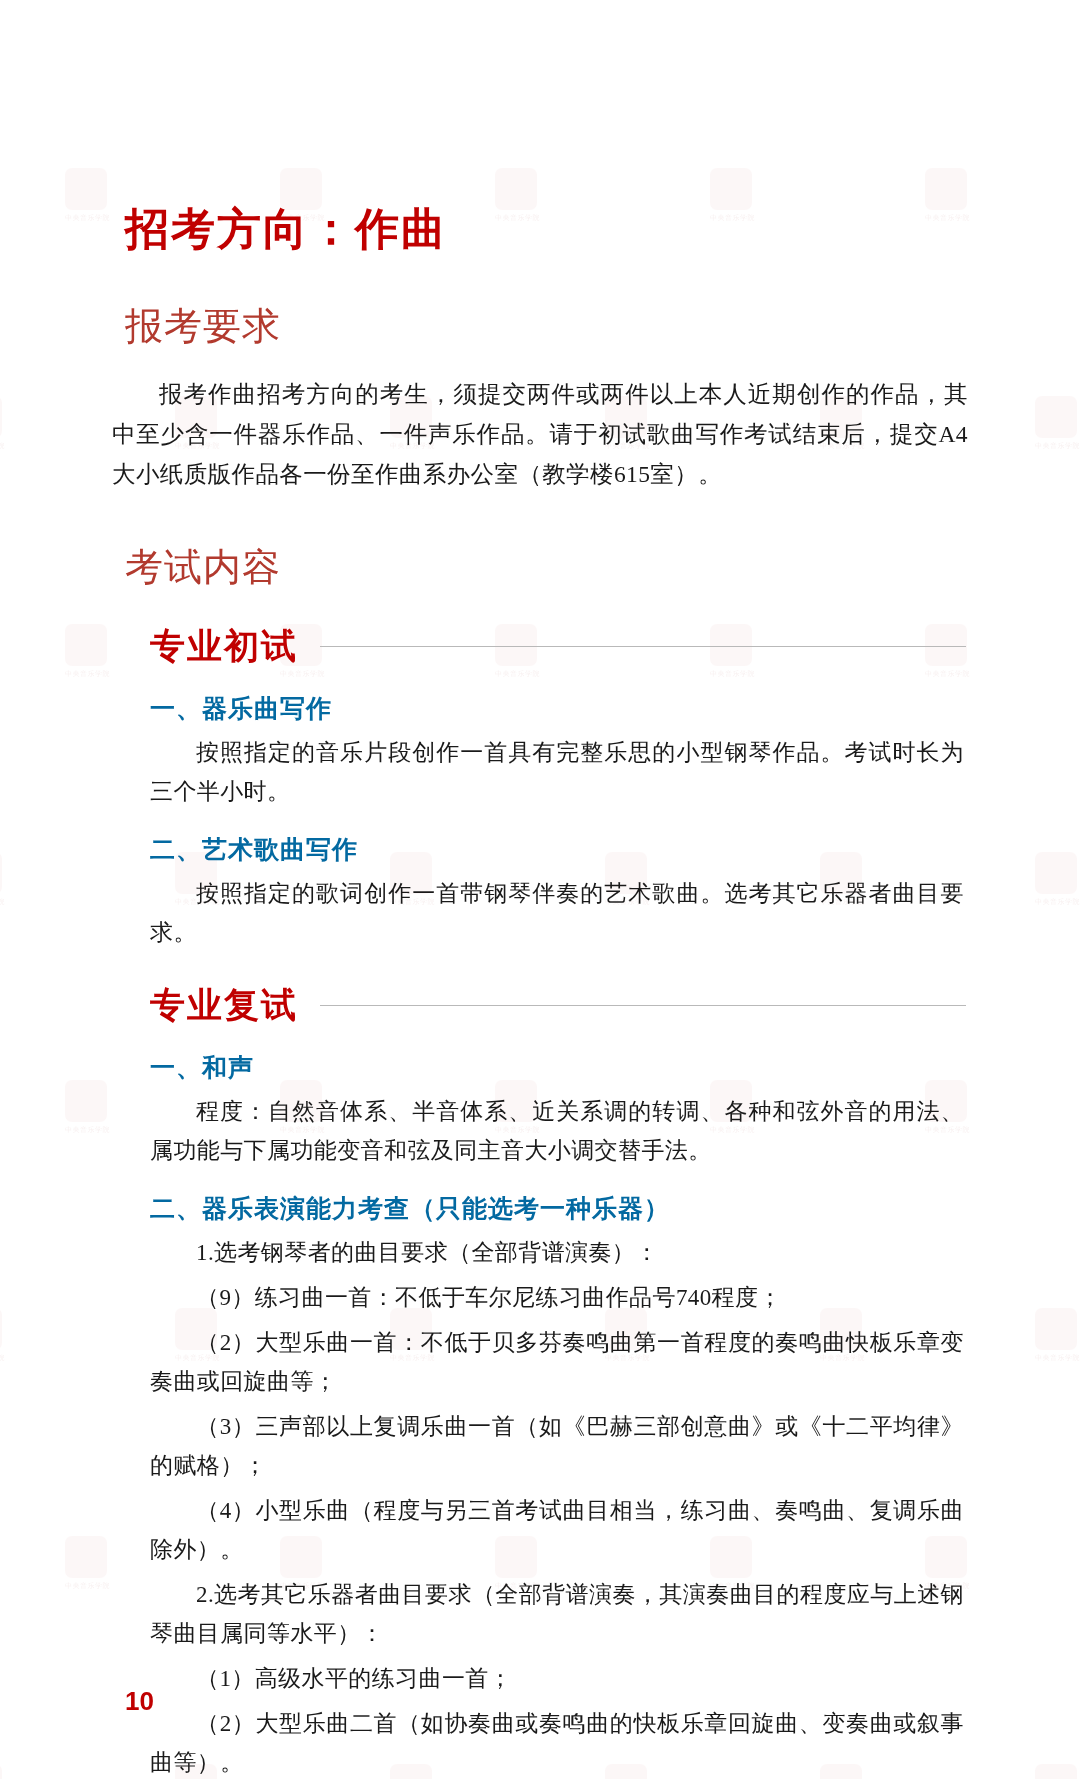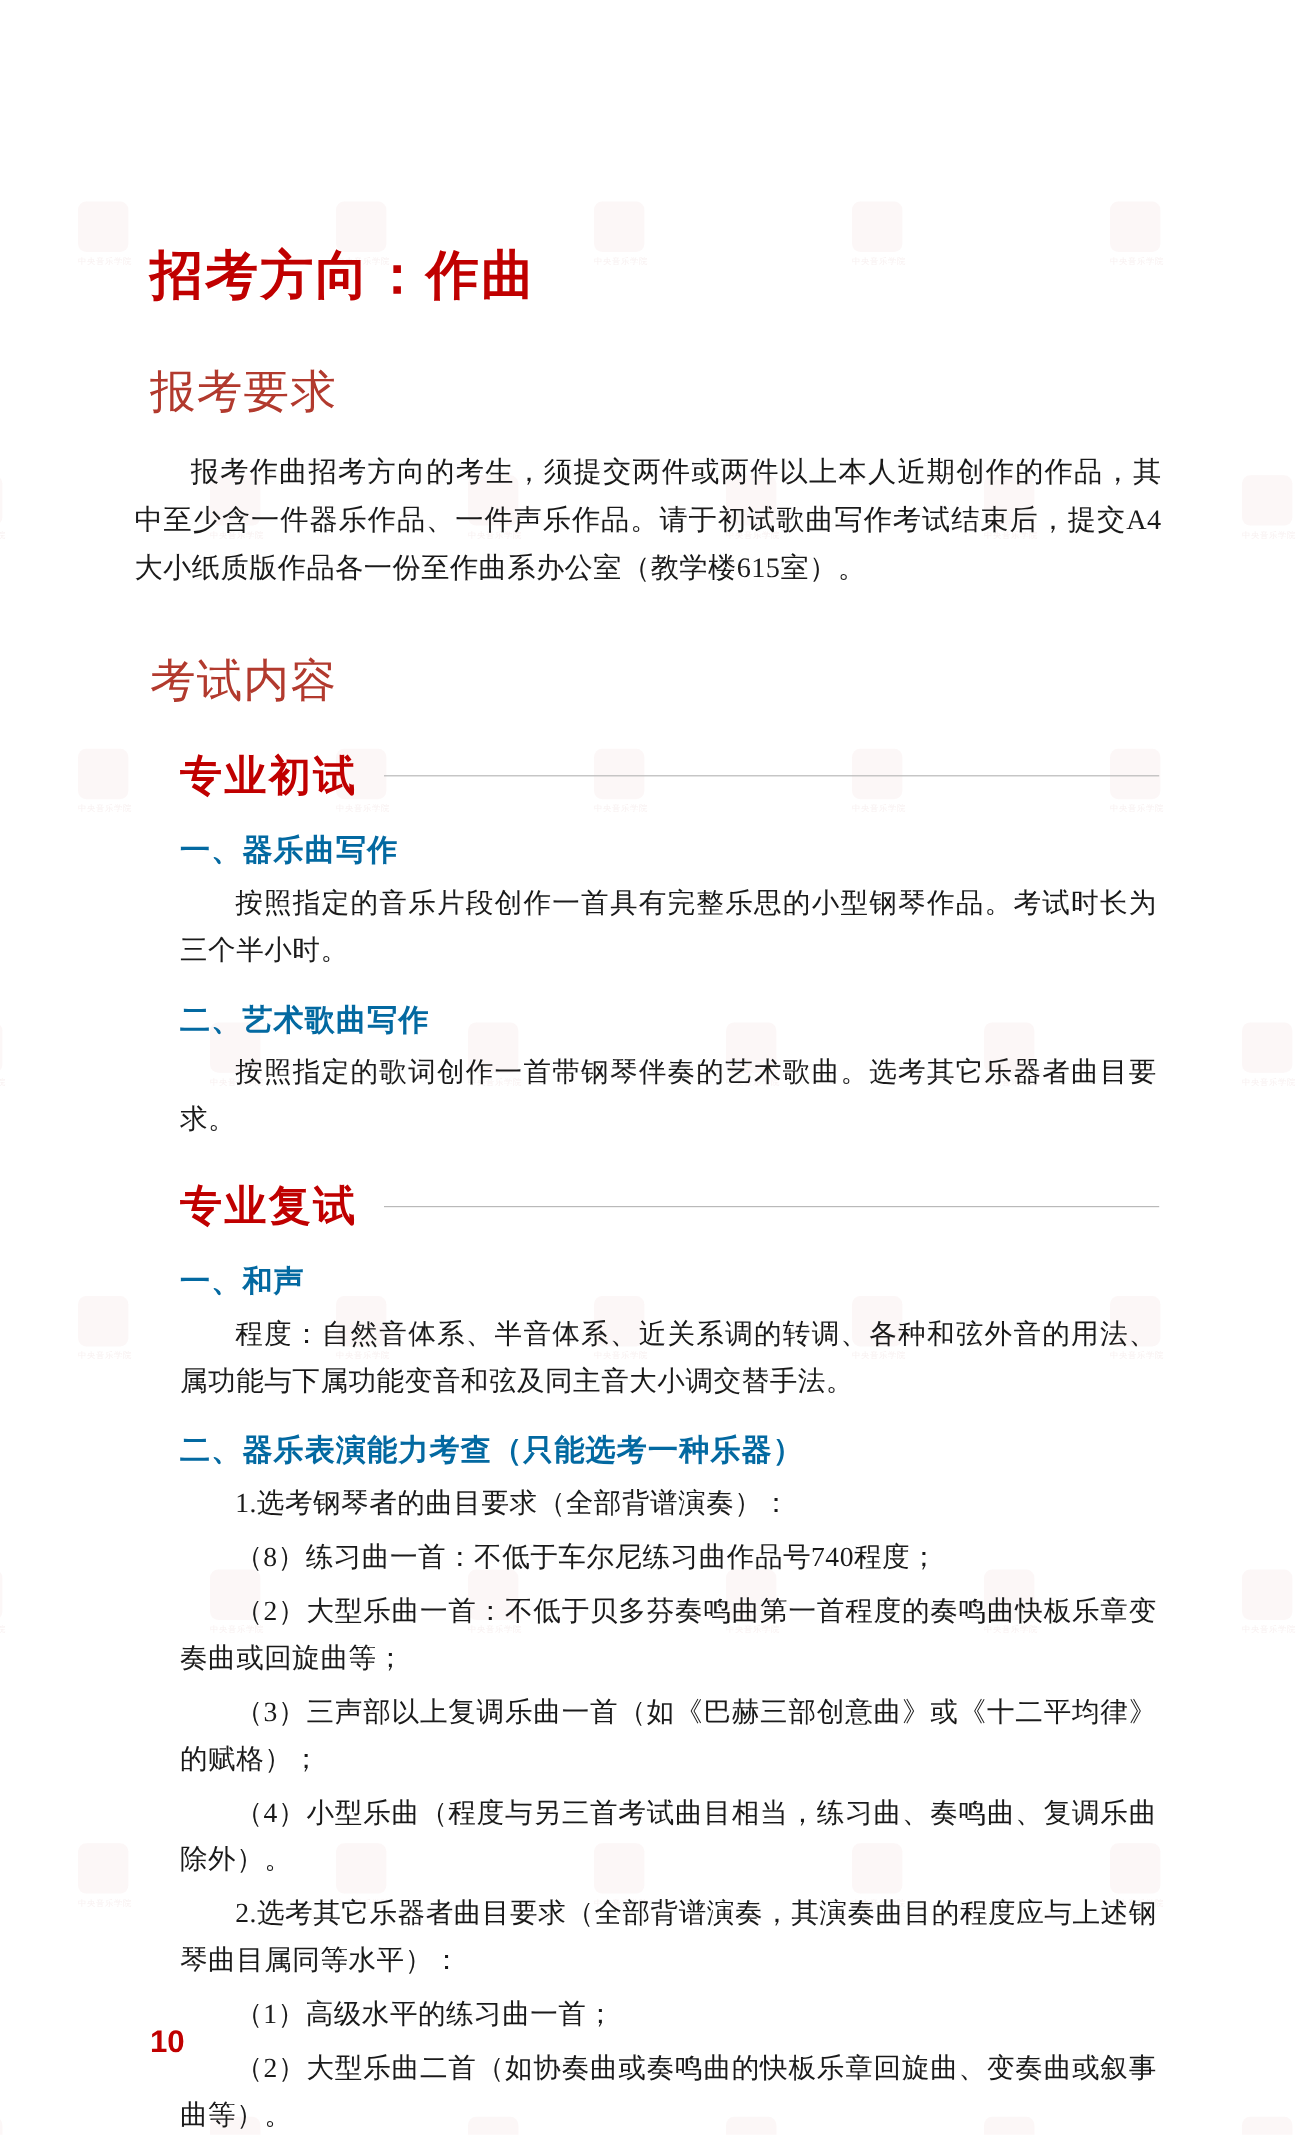--- a/index.html
+++ b/index.html
@@ -347,21 +347,21 @@
   </div>
 
   <div class="sub-head">一、和声</div>
   <div class="block">
     <p class="body">程度：自然音体系、半音体系、近关系调的转调、各种和弦外音的用法、属功能与下属功能变音和弦及同主音大小调交替手法。</p>
   </div>
 
   <div class="sub-head">二、器乐表演能力考查（只能选考一种乐器）</div>
   <div class="block">
     <p class="body">1.选考钢琴者的曲目要求（全部背谱演奏）：</p>
-    <p class="body">（8）练习曲一首：不低于车尔尼练习曲作品号740程度；</p>
+    <p class="body">（9）练习曲一首：不低于车尔尼练习曲作品号740程度；</p>
     <p class="body">（2）大型乐曲一首：不低于贝多芬奏鸣曲第一首程度的奏鸣曲快板乐章变奏曲或回旋曲等；</p>
     <p class="body">（3）三声部以上复调乐曲一首（如《巴赫三部创意曲》或《十二平均律》的赋格）；</p>
     <p class="body">（4）小型乐曲（程度与另三首考试曲目相当，练习曲、奏鸣曲、复调乐曲除外）。</p>
     <p class="body">2.选考其它乐器者曲目要求（全部背谱演奏，其演奏曲目的程度应与上述钢琴曲目属同等水平）：</p>
     <p class="body">（1）高级水平的练习曲一首；</p>
     <p class="body">（2）大型乐曲二首（如协奏曲或奏鸣曲的快板乐章回旋曲、变奏曲或叙事曲等）。</p>
   </div>
 
 </div>
 

